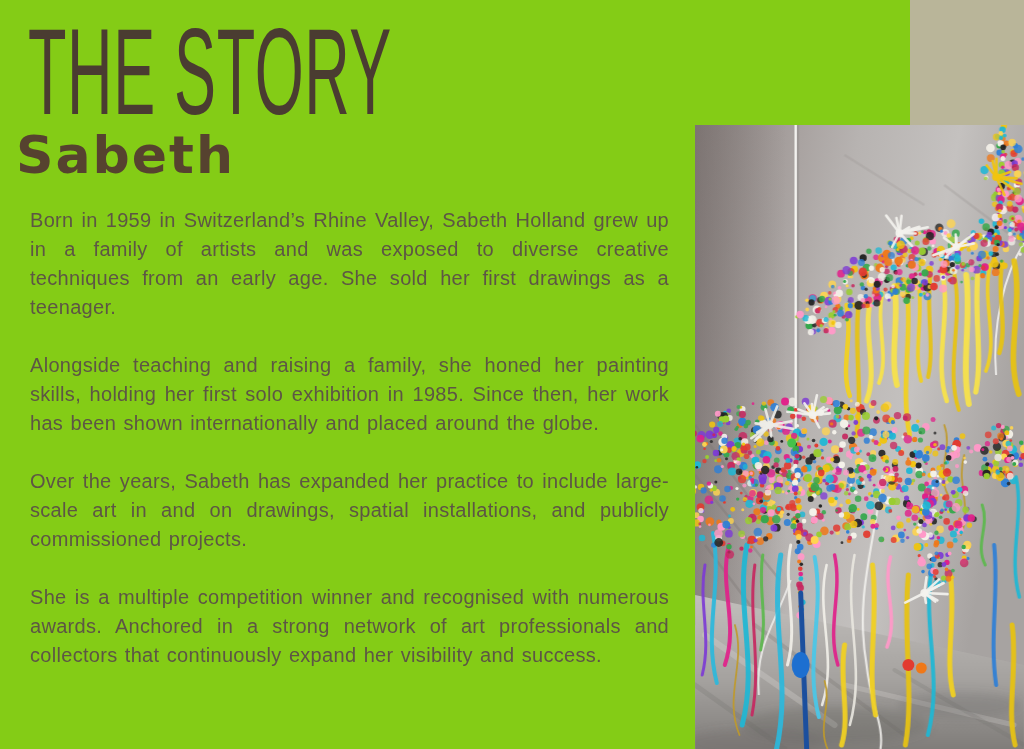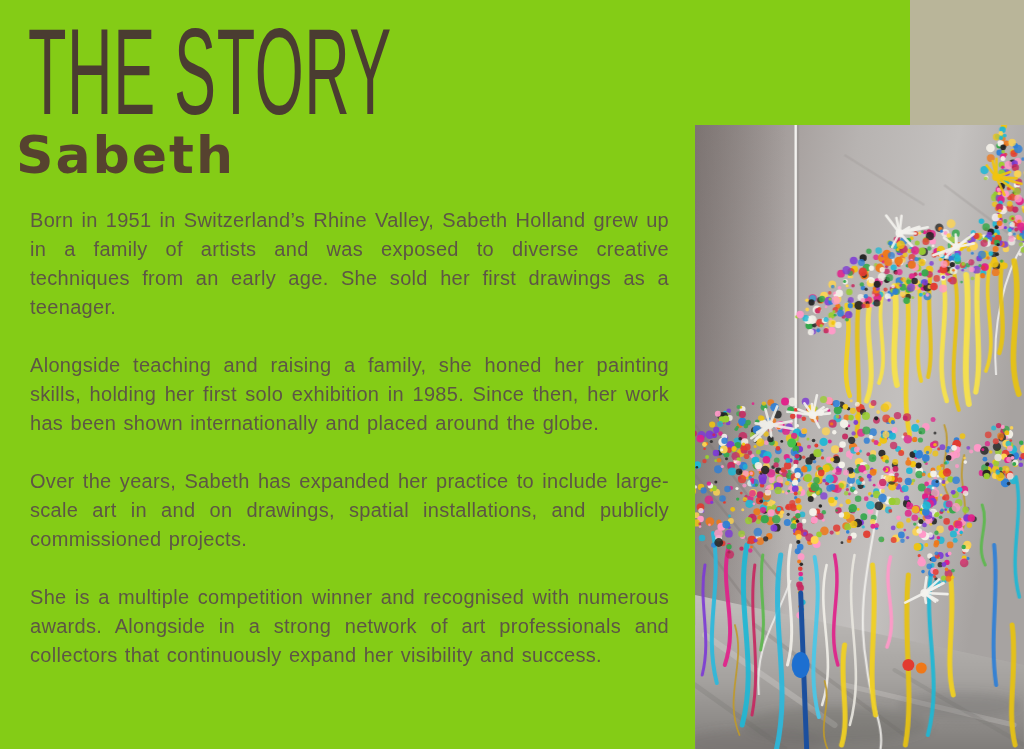--- a/index.html
+++ b/index.html
@@ -42,24 +42,24 @@
 
 <div class="page">
 
   <div class="accent-column"></div>
 
   <h1 class="page-title"><span class="stretch">THE STORY</span></h1>
 
   <h2 class="artist-name">Sabeth</h2>
 
   <div class="story">
-    <p>Born in 1951 in Switzerland’s Rhine Valley, Sabeth Holland grew up in a family of artists and was exposed to diverse creative techniques from an early age. She sold her first drawings as a teenager.</p>
+    <p>Born in 1959 in Switzerland’s Rhine Valley, Sabeth Holland grew up in a family of artists and was exposed to diverse creative techniques from an early age. She sold her first drawings as a teenager.</p>
     <p>Alongside teaching and raising a family, she honed her painting skills, holding her first solo exhibition in 1985. Since then, her work has been shown internationally and placed around the globe.</p>
     <p>Over the years, Sabeth has expanded her practice to include large-scale art in and on drawings, spatial installations, and publicly commissioned projects.</p>
-    <p>She is a multiple competition winner and recognised with numerous awards. Alongside in a strong network of art professionals and collectors that continuously expand her visibility and success.</p>
+    <p>She is a multiple competition winner and recognised with numerous awards. Anchored in a strong network of art professionals and collectors that continuously expand her visibility and success.</p>
   </div>
 
   <figure class="artwork">
     <svg id="art" viewBox="0 0 330 624" preserveAspectRatio="none">
       <defs>
         <linearGradient id="wallGrad" x1="0" y1="0" x2="1" y2="0.35">
           <stop offset="0" stop-color="#8f8583"></stop>
           <stop offset="0.45" stop-color="#b7b3b1"></stop>
           <stop offset="0.72" stop-color="#c4c1bf"></stop>
           <stop offset="1" stop-color="#a7a3a1"></stop>

